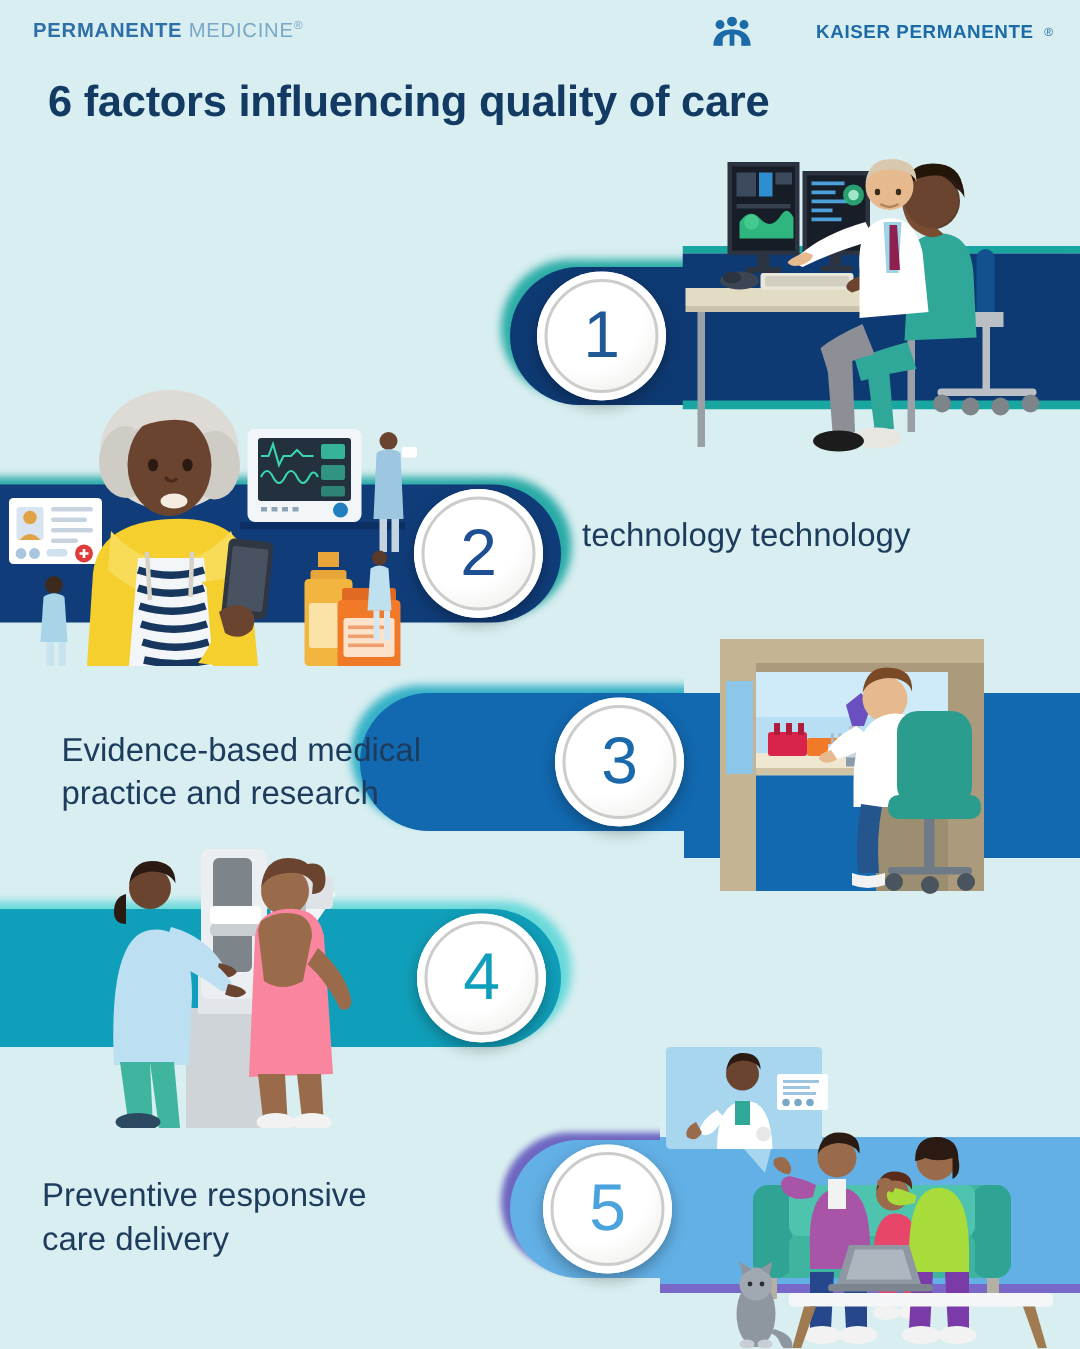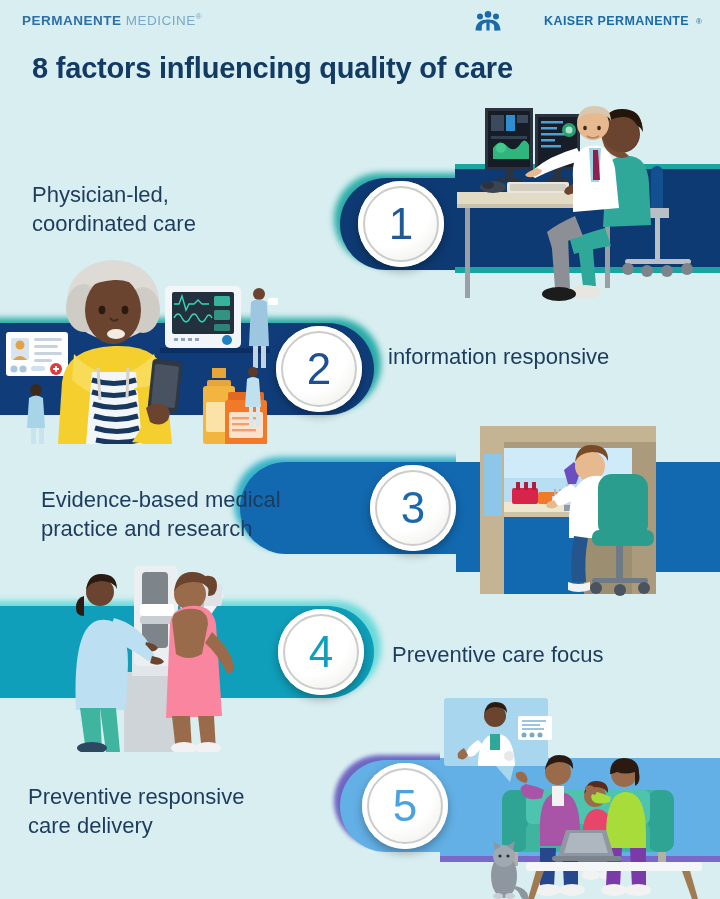--- a/index.html
+++ b/index.html
@@ -149,21 +149,21 @@
             <rect x="4.2" y="12" width="2.6" height="7.5"></rect>
             <rect x="19.2" y="12" width="2.6" height="7.5"></rect>
           </g>
         </svg>
       </span>
       <span class="kp-text">KAISER PERMANENTE</span>
         <span class="r">®</span>
     </div>
   </div>
 
-  <div class="poster-title">8 factors influencing quality of care</div>
+  <div class="poster-title">6 factors influencing quality of care</div>
 
   <div class="band" id="band1">
     <div class="shadow"></div>
     <div class="fill"></div>
   </div>
 
   <div class="illus" id="illus1">
     <svg width="265" height="215" viewBox="0 0 265 215">
 
       <rect x="0" y="0" width="265" height="68" fill="#d8eef0"></rect>
@@ -250,24 +250,20 @@
         <path d="M82 72 q-10 4-12 7 q3 4 11 1 q6-3 6-6 Z" fill="#e7b98f"></path>
 
         <path d="M120 120 q-18 8-28 16 l5 16 q18-9 31-12 Z" fill="#8c9096"></path>
         <path d="M96 140 l4 52 l15 0 l-2-52 Z" fill="#8c9096"></path>
         <ellipse cx="104" cy="198" rx="17" ry="7" fill="#1c1c1c"></ellipse>
       </g>
     </svg>
   </div>
 
   <div class="medallion" id="med1">1</div>
-  <div class="caption" id="cap1">
-    <div>Physician-led,</div>
-    <div>coordinated care</div>
-  </div>
 
   <div class="band" id="band2">
     <div class="shadow"></div>
     <div class="fill"></div>
   </div>
 
   <div class="illus" id="illus2">
     <svg width="300" height="192" viewBox="0 0 300 192">
 
       <g>
@@ -379,21 +375,21 @@
         <path d="M152 134 q16 10 14 34 q-2 22-18 24 l-16-2 q14-18 12-34 q-2-14-10-20 Z" fill="#f5cf2e"></path>
         <rect x="150" y="108" width="30" height="52" rx="4" fill="#2f3742" transform="rotate(6 165 134)"></rect>
         <rect x="153" y="113" width="24" height="42" rx="2" fill="#485260" transform="rotate(6 165 134)"></rect>
         <path d="M146 156 q10-8 20-2 q6 5 2 14 q-8 8-18 2 Z" fill="#6b4430"></path>
       </g>
     </svg>
   </div>
 
   <div class="medallion" id="med2">2</div>
   <div class="caption" id="cap2">
-    <div>information responsive</div>
+    <div>technology technology</div>
   </div>
 
   <div class="band" id="band3">
     <div class="shadow"></div>
     <div class="fill"></div>
   </div>
 
   <div class="illus" id="illus3">
     <svg width="264" height="190" viewBox="0 0 264 190">
       <rect x="0" y="0" width="264" height="52" fill="#d8eef0"></rect>
@@ -506,23 +502,20 @@
         <path d="M150 80 q18 16 22 34 q1 8-7 7 q-10-20-22-30 Z" fill="#9a6b4a"></path>
         <path d="M110 164 l4 36 l16 0 l-2-36 Z" fill="#9a6b4a"></path>
         <path d="M136 164 l4 36 l14 0 l-2-36 Z" fill="#9a6b4a"></path>
         <ellipse cx="122" cy="196" rx="13" ry="6" fill="#f2f2f2"></ellipse>
         <ellipse cx="146" cy="196" rx="13" ry="6" fill="#f2f2f2"></ellipse>
       </g>
     </svg>
   </div>
 
   <div class="medallion" id="med4">4</div>
-  <div class="caption" id="cap4">
-    <div>Preventive care focus</div>
-  </div>
 
   <div class="band" id="band5">
     <div class="shadow"></div>
     <div class="fill"></div>
   </div>
 
   <div class="illus" id="illus5">
     <svg width="280" height="209" viewBox="0 0 280 209">
       <rect x="0" y="0" width="280" height="74" fill="#d8eef0"></rect>
       <rect x="0" y="68" width="280" height="102" fill="#63b0e6"></rect>

